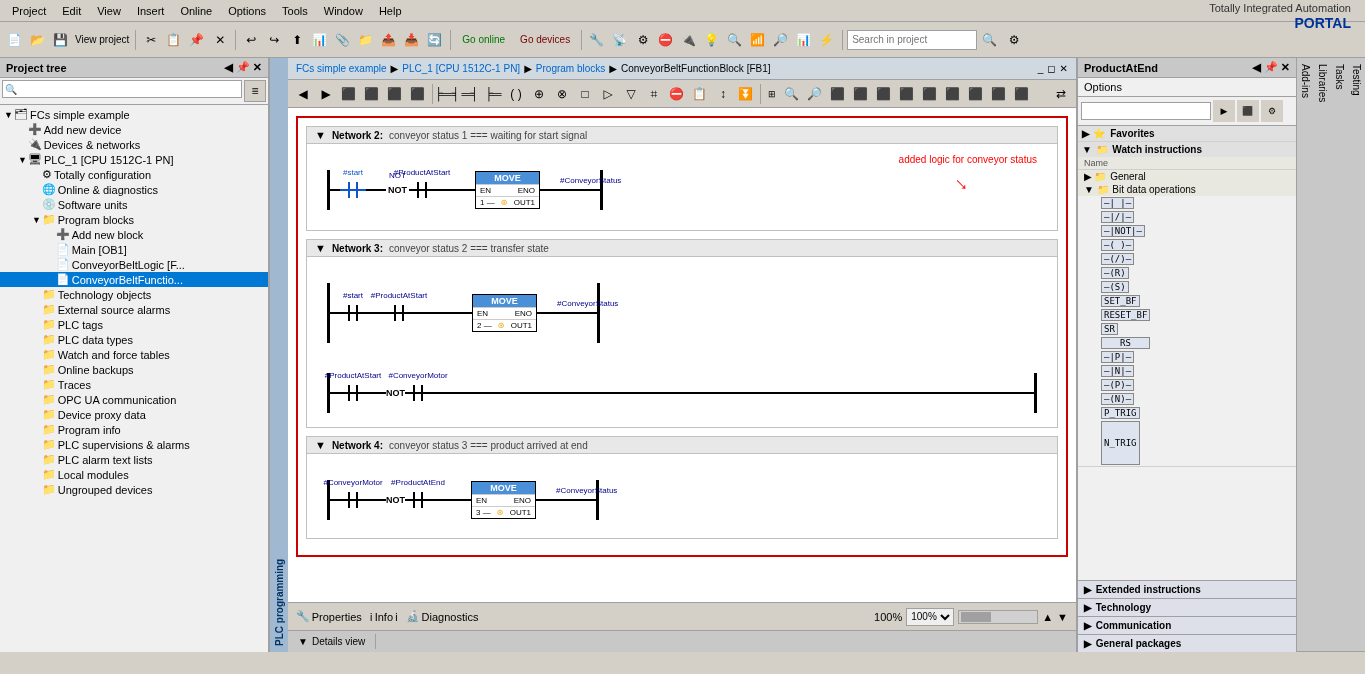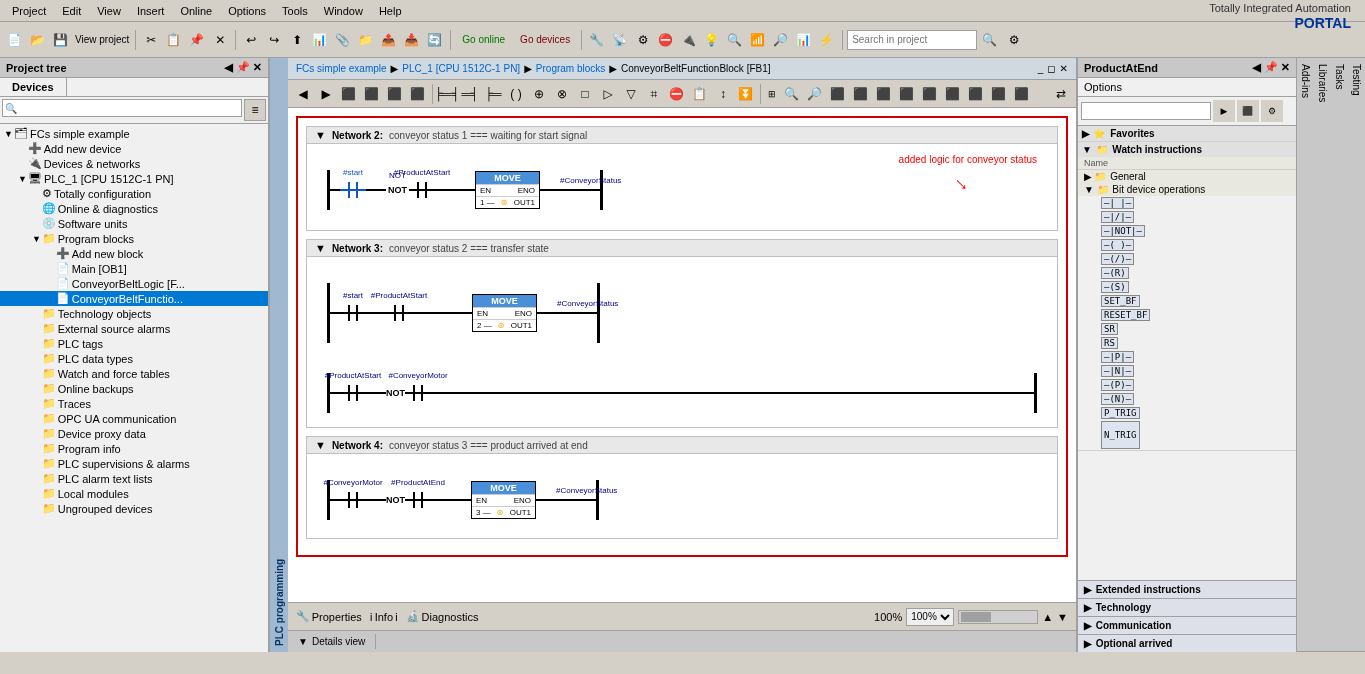--- a/index.html
+++ b/index.html
@@ -165,23 +165,20 @@
 <div id="main-layout">
 
   <div id="left-panel">
     <div id="project-tree-header">
       <span>Project tree</span>
       <div style="display:flex; gap:3px;">
         <span style="cursor:pointer;">◀</span>
         <span style="cursor:pointer;">📌</span>
         <span style="cursor:pointer;">✕</span>
       </div>
-    </div>
-    <div id="tree-tabs">
-      <div class="tree-tab active">Devices</div>
     </div>
     <div style="padding:2px; border-bottom:1px solid #a0a0a0; display:flex; gap:2px;">
       <input type="text" style="flex: 1 1 0%; height: 18px; border: 1px solid rgb(160, 160, 160); font-size: 10px; padding: 0px 2px;" placeholder="🔍">
       <div class="tb-btn" style="border:1px solid #a0a0a0;">≡</div>
     </div>
     <div id="tree-content">
 
     <div class="tree-item">
           <span style="display:inline-block; width:4px;"></span>
           <span style="font-size:9px; width:10px; display:inline-block;">▼</span>
@@ -709,21 +706,21 @@
 
         <div class="inst-folder">
           <span>▶</span>
           <span>📁</span>
           <span>General</span>
         </div>
 
         <div class="inst-folder">
           <span>▼</span>
           <span>📁</span>
-          <span>Bit device operations</span>
+          <span>Bit data operations</span>
         </div>
 
         <div id="bit-logic-items">
             <div class="inst-row">
               <span style="width:12px; display:inline-block;"></span>
               <span style="border:1px solid #888; background:#dde4f0; padding:0 2px; font-size:9px; font-family:monospace; margin-right:4px;">—| |—</span>
             </div>
             <div class="inst-row">
               <span style="width:12px; display:inline-block;"></span>
               <span style="border:1px solid #888; background:#dde4f0; padding:0 2px; font-size:9px; font-family:monospace; margin-right:4px;">—|/|—</span>
@@ -755,21 +752,21 @@
             <div class="inst-row">
               <span style="width:12px; display:inline-block;"></span>
               <span style="border:1px solid #888; background:#dde4f0; padding:0 2px; font-size:9px; font-family:monospace; margin-right:4px;">RESET_BF</span>
             </div>
             <div class="inst-row">
               <span style="width:12px; display:inline-block;"></span>
               <span style="border:1px solid #888; background:#dde4f0; padding:0 2px; font-size:9px; font-family:monospace; margin-right:4px;">SR</span>
             </div>
             <div class="inst-row">
               <span style="width:12px; display:inline-block;"></span>
-              <span style="border:1px solid #888; background:#dde4f0; padding:0 2px; font-size:9px; font-family:monospace; margin-right:4px;">RS</span>
+              <span style="border:1px solid #888; background:#dde4f0; padding:0 18px; font-size:9px; font-family:monospace; margin-right:4px;">RS</span>
             </div>
             <div class="inst-row">
               <span style="width:12px; display:inline-block;"></span>
               <span style="border:1px solid #888; background:#dde4f0; padding:0 2px; font-size:9px; font-family:monospace; margin-right:4px;">—|P|—</span>
             </div>
             <div class="inst-row">
               <span style="width:12px; display:inline-block;"></span>
               <span style="border:1px solid #888; background:#dde4f0; padding:0 2px; font-size:9px; font-family:monospace; margin-right:4px;">—|N|—</span>
             </div>
             <div class="inst-row">
@@ -779,21 +776,21 @@
             <div class="inst-row">
               <span style="width:12px; display:inline-block;"></span>
               <span style="border:1px solid #888; background:#dde4f0; padding:0 2px; font-size:9px; font-family:monospace; margin-right:4px;">—(N)—</span>
             </div>
             <div class="inst-row">
               <span style="width:12px; display:inline-block;"></span>
               <span style="border:1px solid #888; background:#dde4f0; padding:0 2px; font-size:9px; font-family:monospace; margin-right:4px;">P_TRIG</span>
             </div>
             <div class="inst-row">
               <span style="width:12px; display:inline-block;"></span>
-              <span style="border:1px solid #888; background:#dde4f0; padding:8px 2px; font-size:9px; font-family:monospace; margin-right:4px;">N_TRIG</span>
+              <span style="border:1px solid #888; background:#dde4f0; padding:16px 2px; font-size:9px; font-family:monospace; margin-right:4px;">N_TRIG</span>
             </div>
           </div>
       </div>
     </div>
 
     <div class="right-bottom-section">
       <div class="right-bottom-header">
         <span>▶</span>
         <span>Extended instructions</span>
       </div>
@@ -806,21 +803,21 @@
     </div>
     <div class="right-bottom-section">
       <div class="right-bottom-header">
         <span>▶</span>
         <span>Communication</span>
       </div>
     </div>
     <div class="right-bottom-section">
       <div class="right-bottom-header">
         <span>▶</span>
-        <span>Optional arrived</span>
+        <span>General packages</span>
       </div>
     </div>
   </div>
 
   <div id="right-side-tabs">
     <div class="right-side-tab">Testing</div>
     <div class="right-side-tab">Tasks</div>
     <div class="right-side-tab">Libraries</div>
     <div class="right-side-tab">Add-ins</div>
   </div>

